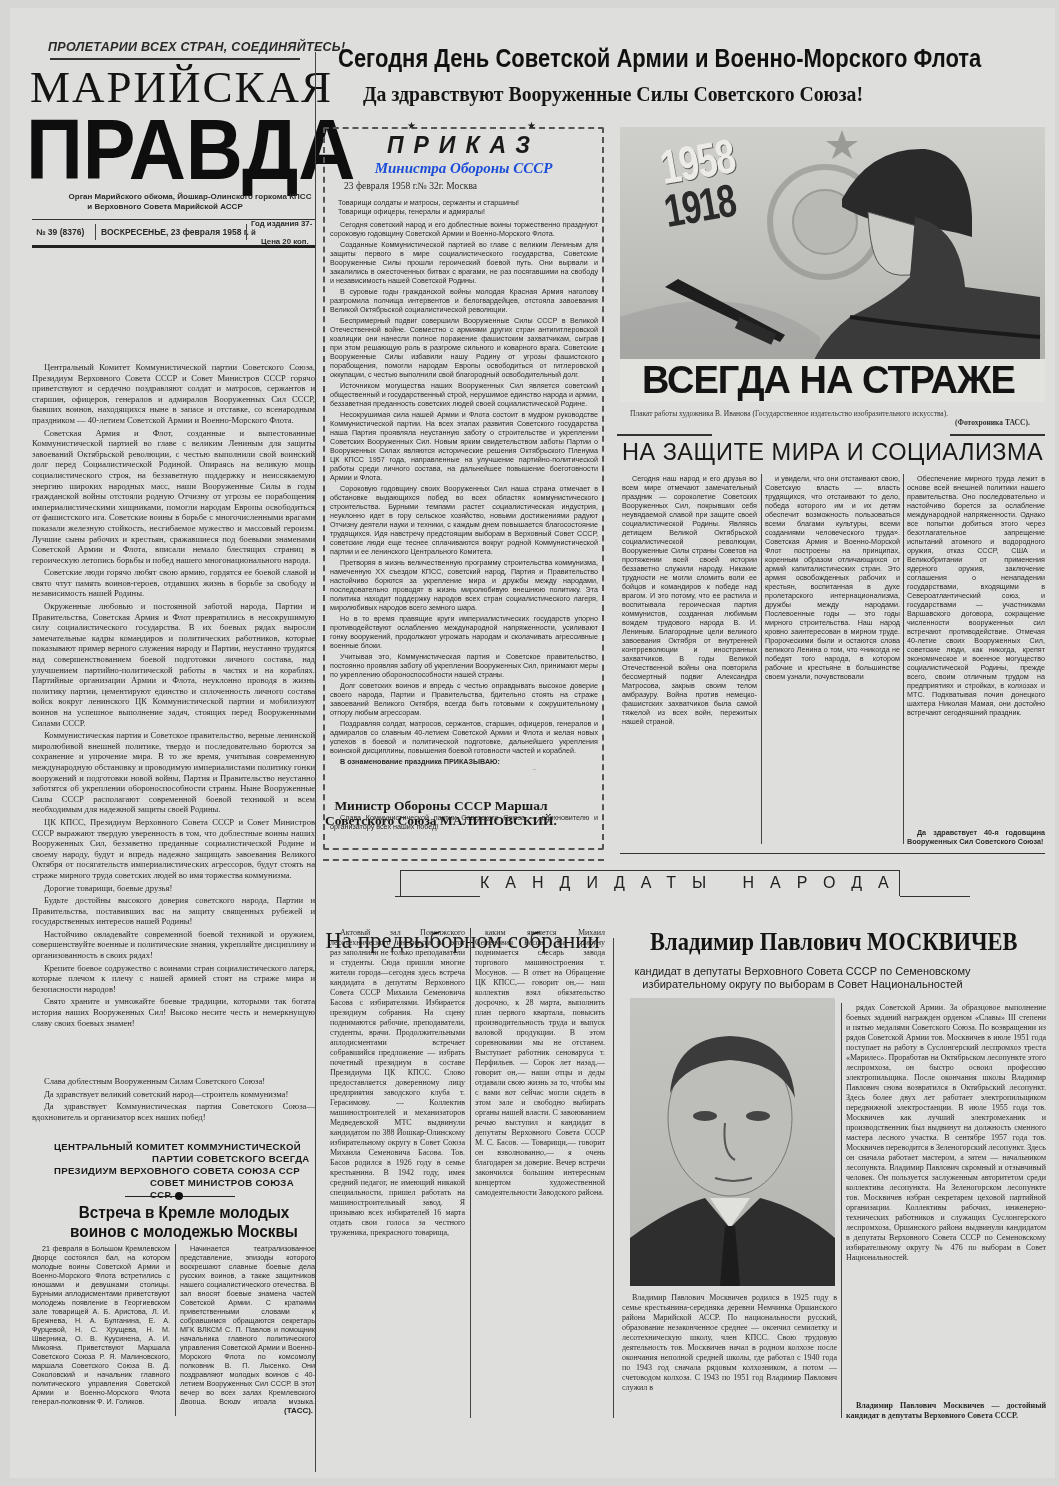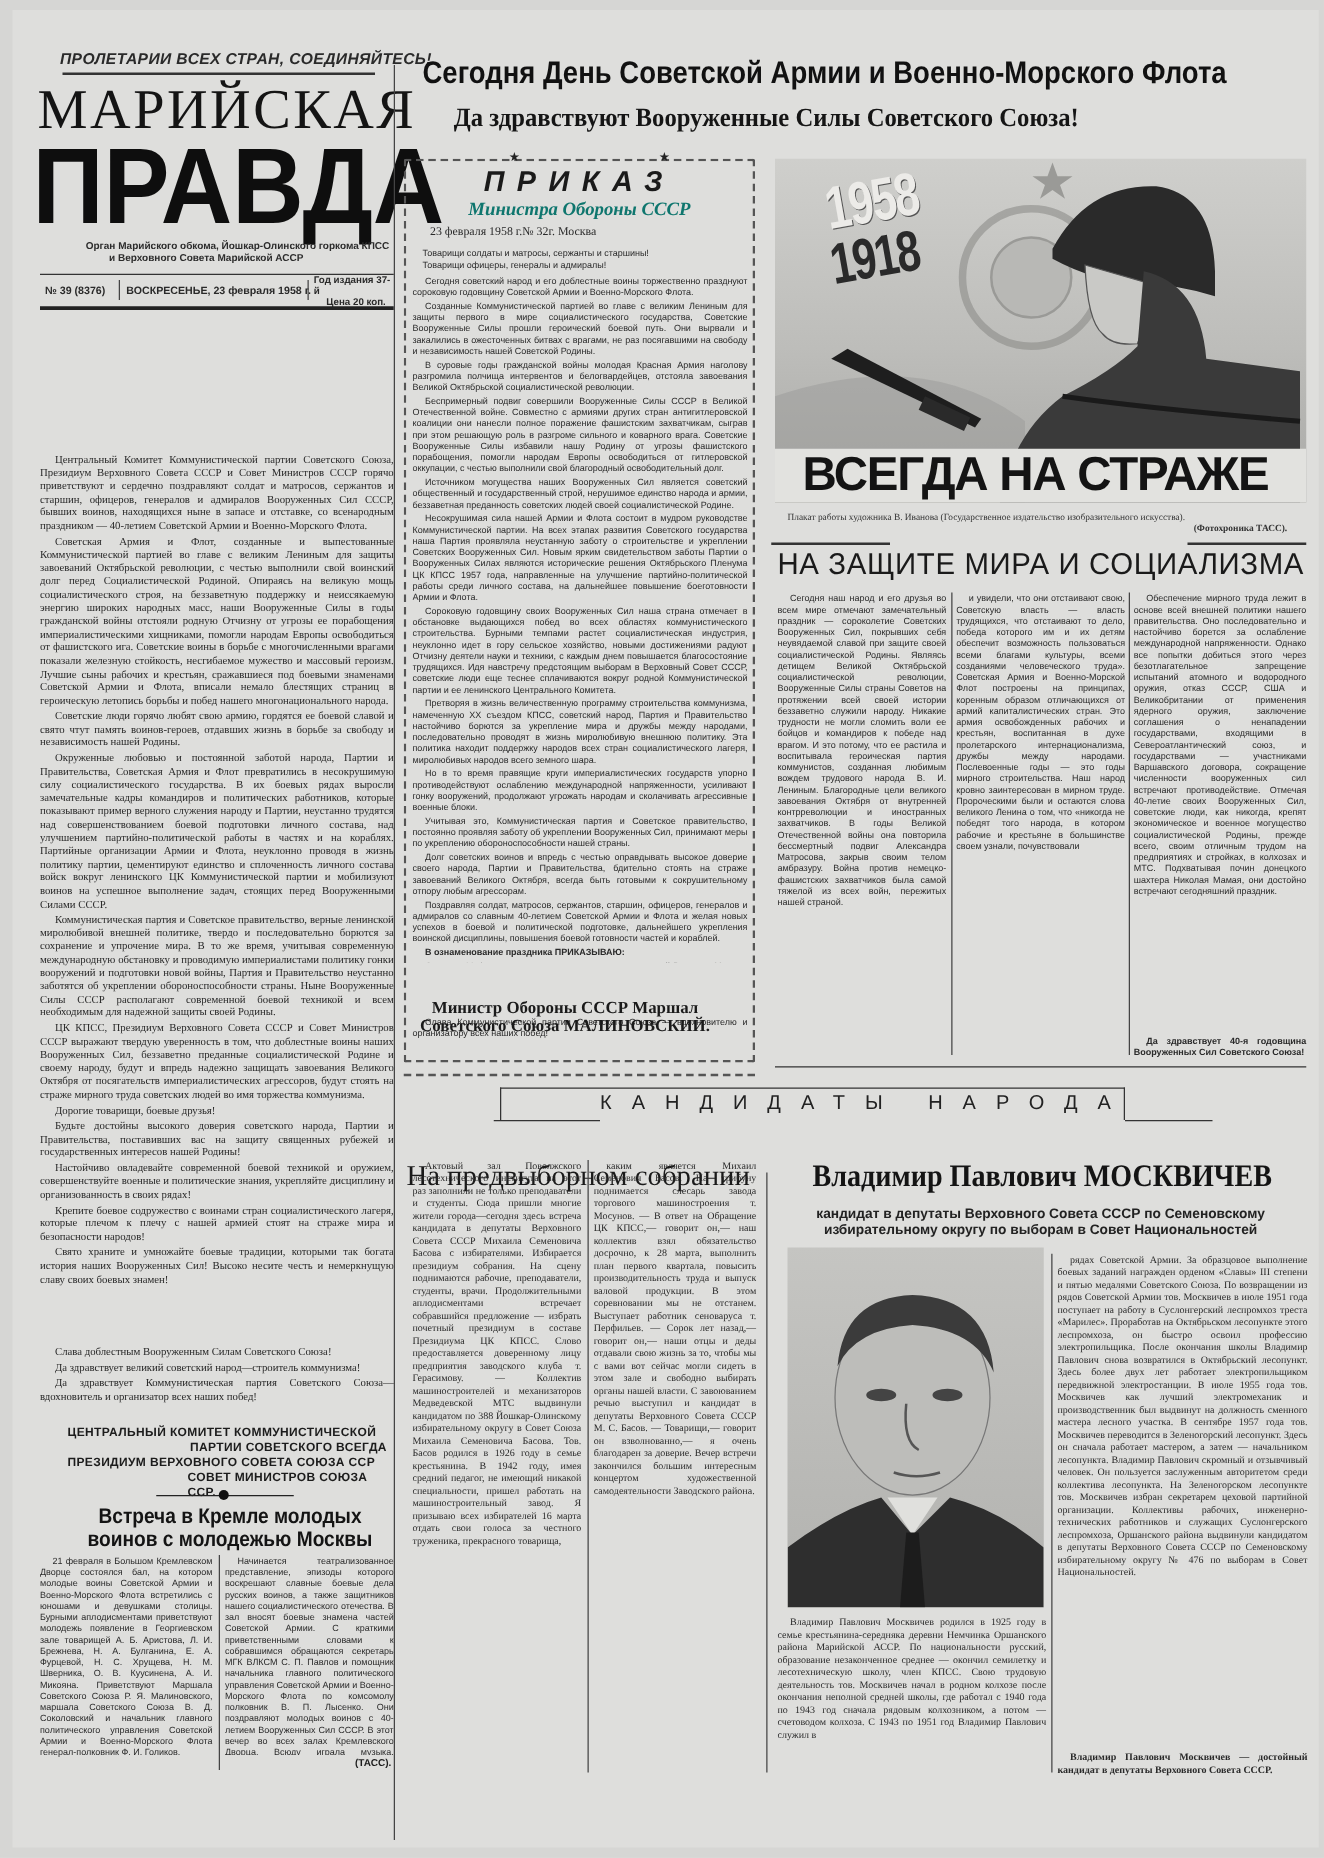--- a/index.html
+++ b/index.html
@@ -86,21 +86,21 @@
   <div class="vrule" style="left:165px;top:1236px;height:172px;"></div>
   <div class="abs small-text" style="left:170px;top:1236px;width:135px;height:160px;overflow:hidden;">
     <p>Начинается театрализованное представление, эпизоды которого воскрешают славные боевые дела русских воинов, а также защитников нашего социалистического отечества. В зал вносят боевые знамена частей Советской Армии. С краткими приветственными словами к собравшимся обращаются секретарь МГК ВЛКСМ С. П. Павлов и помощник начальника главного политического управления Советской Армии и Военно-Морского Флота по комсомолу полковник В. П. Лысенко. Они поздравляют молодых воинов с 40-летием Вооруженных Сил СССР. В этот вечер во всех залах Кремлевского Дворца. Всюду играла музыка, слышались песни, всюду юноши и девушки кружились в танцах.</p>
   </div>
   <div class="abs sans" style="left:274px;top:1398px;font-size:8px;font-weight:bold;">(ТАСС).</div>
 
   <div class="abs wavy" style="left:313px;top:119px;width:281px;height:723px;"></div>
   <div class="abs" style="left:397px;top:112px;font-size:10px;color:#222;">★</div>
   <div class="abs" style="left:517px;top:112px;font-size:10px;color:#222;">★</div>
   <div class="abs sans center" style="left:313px;top:124px;width:281px;font-size:23px;font-style:italic;font-weight:bold;letter-spacing:10px;color:#1a1a1a;">ПРИКАЗ</div>
-  <div class="abs center" style="left:313px;top:152px;width:281px;font-size:15px;font-style:italic;font-weight:bold;color:#0f766e;">Министра Обороны СССР</div>
+  <div class="abs center" style="left:313px;top:152px;width:281px;font-size:15px;font-style:italic;font-weight:bold;color:#1d4ed8;">Министра Обороны СССР</div>
   <div class="abs" style="left:334px;top:173px;width:240px;display:flex;justify-content:flex-start;font-size:9.5px;color:#2a2a2a;">
     <span>23 февраля 1958 г.</span>
     <span>№ 32</span>
     <span>г. Москва</span>
   </div>
   <div class="abs small-text" style="left:320px;top:190px;width:268px;height:572px;overflow:hidden;">
     <p style="text-indent:8px;margin-bottom:0;">Товарищи солдаты и матросы, сержанты и старшины!</p>
     <p style="text-indent:8px;margin-bottom:4px;">Товарищи офицеры, генералы и адмиралы!</p>
     <p>Сегодня советский народ и его доблестные воины торжественно празднуют сороковую годовщину Советской Армии и Военно-Морского Флота.</p>
     <p>Созданные Коммунистической партией во главе с великим Лениным для защиты первого в мире социалистического государства, Советские Вооруженные Силы прошли героический боевой путь. Они вырвали и закалились в ожесточенных битвах с врагами, не раз посягавшими на свободу и независимость нашей Советской Родины.</p>
@@ -114,21 +114,21 @@
     <p>Учитывая это, Коммунистическая партия и Советское правительство, постоянно проявляя заботу об укреплении Вооруженных Сил, принимают меры по укреплению обороноспособности нашей страны.</p>
     <p>Долг советских воинов и впредь с честью оправдывать высокое доверие своего народа, Партии и Правительства, бдительно стоять на страже завоеваний Великого Октября, всегда быть готовыми к сокрушительному отпору любым агрессорам.</p>
     <p>Поздравляя солдат, матросов, сержантов, старшин, офицеров, генералов и адмиралов со славным 40-летием Советской Армии и Флота и желая новых успехов в боевой и политической подготовке, дальнейшего укрепления воинской дисциплины, повышения боевой готовности частей и кораблей.</p>
     <p style="font-weight:bold;">В ознаменование праздника ПРИКАЗЫВАЮ:</p>
     <p>Сегодня, 23 февраля, произвести салют в столице нашей Родины—Москве, в столицах союзных республик и в городах-героях: Ленинграде, Сталинграде, Севастополе, Одессе, а также во Львове, Калининграде, Мурманске, Хабаровске, Владивостоке и Петропавловске-Камчатском сорока артиллерийскими залпами.</p>
 
   </div>
   <div class="abs small-text" style="left:320px;top:805px;width:268px;">
     <p>Слава Коммунистической партии Советского Союза — вдохновителю и организатору всех наших побед!</p>
   </div>
-  <div class="abs center" style="left:312px;top:790px;width:260px;font-size:13.5px;font-weight:bold;line-height:15px;color:#1a1a1a;">
+  <div class="abs center" style="left:301px;top:790px;width:260px;font-size:13.5px;font-weight:bold;line-height:15px;color:#1a1a1a;">
     <div>Министр Обороны СССР Маршал</div>
     <div>Советского Союза МАЛИНОВСКИЙ.</div>
   </div>
 
   <div class="abs" style="left:610px;top:119px;width:425px;height:275px;background:linear-gradient(180deg,#cfcfcc 0%,#bdbdba 55%,#a9a9a6 100%);overflow:hidden;">
     <svg width="425" height="275" viewBox="0 0 425 275">
 
       <circle cx="205" cy="95" r="55" fill="none" stroke="#8c8c89" stroke-width="6" opacity="0.6"></circle>
       <circle cx="205" cy="95" r="32" fill="#b8b8b5" stroke="#9a9a97" stroke-width="2"></circle>
       <polygon points="222,3 226,14 238,14 228,21 232,32 222,25 212,32 216,21 206,14 218,14" fill="#9a9a97"></polygon>
@@ -180,21 +180,21 @@
   <div class="abs small-text" style="left:320px;top:920px;width:135px;height:490px;overflow:hidden;font-family:'Liberation Serif',serif;font-size:8px;line-height:10px;">
     <p>Актовый зал Поволжского лесотехнического института на этот раз заполнили не только преподаватели и студенты. Сюда пришли многие жители города—сегодня здесь встреча кандидата в депутаты Верховного Совета СССР Михаила Семеновича Басова с избирателями. Избирается президиум собрания. На сцену поднимаются рабочие, преподаватели, студенты, врачи. Продолжительными аплодисментами встречает собравшийся предложение — избрать почетный президиум в составе Президиума ЦК КПСС. Слово предоставляется доверенному лицу предприятия заводского клуба т. Герасимову. — Коллектив машиностроителей и механизаторов Медведевской МТС выдвинули кандидатом по 388 Йошкар-Олинскому избирательному округу в Совет Союза Михаила Семеновича Басова. Тов. Басов родился в 1926 году в семье крестьянина. В 1942 году, имея средний педагог, не имеющий никакой специальности, пришел работать на машиностроительный завод. Я призываю всех избирателей 16 марта отдать свои голоса за честного труженика, прекрасного товарища,</p>
   </div>
   <div class="vrule" style="left:460px;top:920px;height:490px;"></div>
   <div class="abs small-text" style="left:465px;top:920px;width:130px;height:490px;overflow:hidden;font-family:'Liberation Serif',serif;font-size:8px;line-height:10px;">
     <p>каким является Михаил Семенович Басов. На трибуну поднимается слесарь завода торгового машиностроения т. Мосунов. — В ответ на Обращение ЦК КПСС,— говорит он,— наш коллектив взял обязательство досрочно, к 28 марта, выполнить план первого квартала, повысить производительность труда и выпуск валовой продукции. В этом соревновании мы не отстанем. Выступает работник сеноваруса т. Перфильев. — Сорок лет назад,— говорит он,— наши отцы и деды отдавали свою жизнь за то, чтобы мы с вами вот сейчас могли сидеть в этом зале и свободно выбирать органы нашей власти. С завоюванием речью выступил и кандидат в депутаты Верховного Совета СССР М. С. Басов. — Товарищи,— говорит он взволнованно,— я очень благодарен за доверие. Вечер встречи закончился большим интересным концертом художественной самодеятельности Заводского района.</p>
   </div>
   <div class="vrule" style="left:603px;top:930px;height:480px;"></div>
 
   <div class="abs" style="left:640px;top:920px;width:400px;font-size:25px;font-weight:bold;color:#141414;white-space:nowrap;transform:scaleX(0.9);transform-origin:left top;">Владимир Павлович МОСКВИЧЕВ</div>
-  <div class="abs sans center" style="left:610px;top:957px;width:425px;font-size:11px;font-weight:bold;line-height:13px;color:#222;">
+  <div class="abs sans center" style="left:580px;top:957px;width:425px;font-size:11px;font-weight:normal;line-height:13px;color:#222;">
     <div>кандидат в депутаты Верховного Совета СССР по Семеновскому</div>
     <div>избирательному округу по выборам в Совет Национальностей</div>
   </div>
 
   <div class="abs" style="left:620px;top:990px;width:205px;height:288px;background:linear-gradient(180deg,#c5c5c2,#b2b2af);overflow:hidden;">
     <svg width="205" height="288" viewBox="0 0 205 288">
       <ellipse cx="100" cy="120" rx="62" ry="78" fill="#bdbdba" stroke="#777" stroke-width="1"></ellipse>
       <path d="M40 95 Q45 40 100 38 Q160 40 165 100 Q150 65 100 62 Q55 65 40 95 Z" fill="#3b3b3b"></path>
       <ellipse cx="75" cy="118" rx="12" ry="5" fill="#444"></ellipse>
       <ellipse cx="128" cy="118" rx="12" ry="5" fill="#444"></ellipse>

